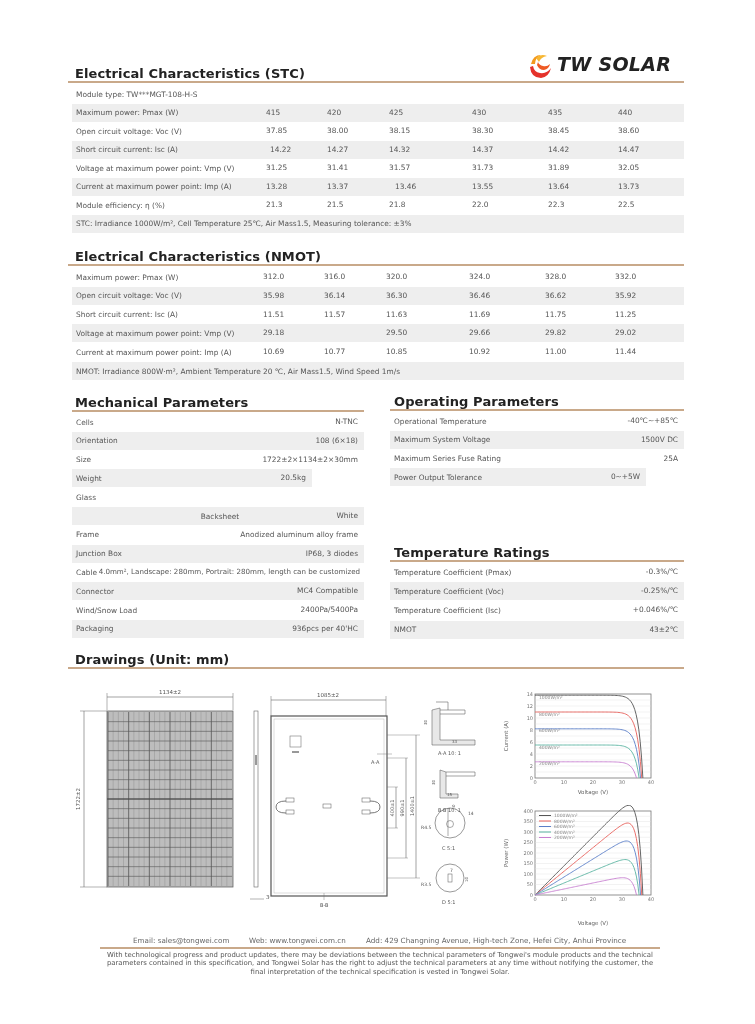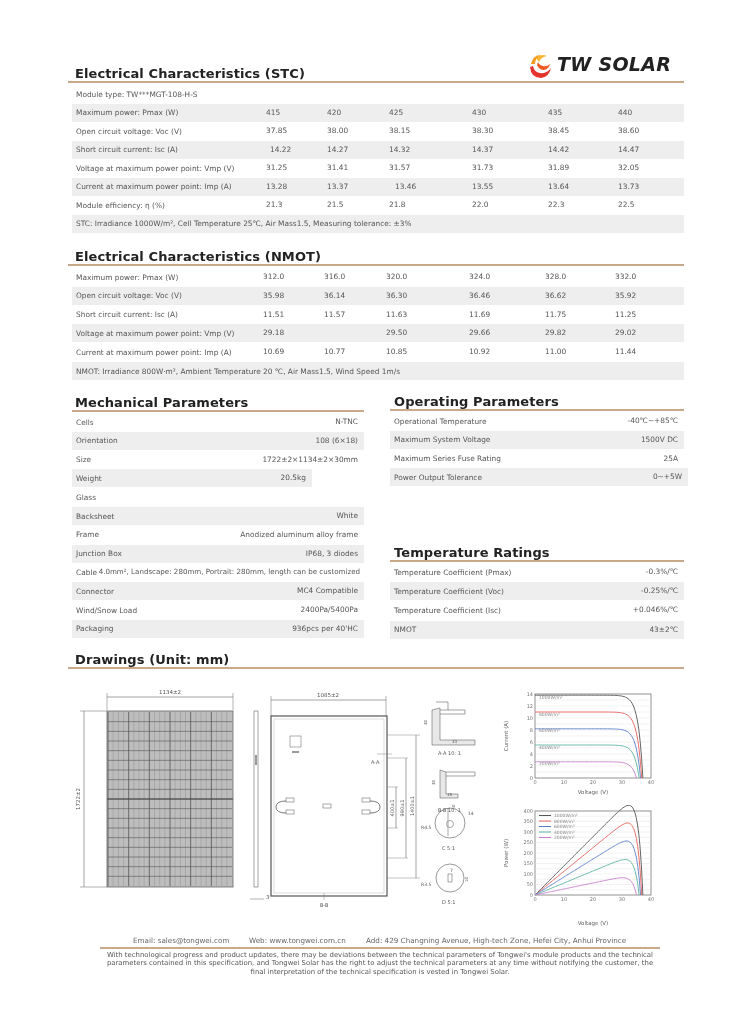--- a/index.html
+++ b/index.html
@@ -166,21 +166,21 @@
       <span class="lbl">Size</span>
       <span class="val">1722±2×1134±2×30mm</span>
     </div>
     <div class="row shade" style="top: 469.4px; left: 72px; width: 240px;">
       <span class="lbl">Weight</span>
       <span class="val">20.5kg</span>
     </div>
     <div class="row" style="top: 488.2px; left: 72px; width: 292px;">
       <span class="lbl">Glass</span>
     </div>
-    <div class="row shade" style="top: 507px; left: 72px; width: 292px;">
+    <div class="row shade" style="top: 507px; left: 72px; width: 292px; justify-content: center;">
       <span class="lbl">Backsheet</span>
       <span class="val">White</span>
     </div>
     <div class="row" style="top: 525.8px; left: 72px; width: 292px;">
       <span class="lbl">Frame</span>
       <span class="val">Anodized aluminum alloy frame</span>
     </div>
     <div class="row shade" style="top: 544.6px; left: 72px; width: 292px;">
       <span class="lbl">Junction Box</span>
       <span class="val">IP68, 3 diodes</span>
@@ -211,21 +211,21 @@
       <span class="val">-40℃~+85℃</span>
     </div>
     <div class="row shade" style="top: 430.8px; left: 390px; width: 294px;">
       <span class="lbl">Maximum System Voltage</span>
       <span class="val">1500V DC</span>
     </div>
     <div class="row" style="top: 449.6px; left: 390px; width: 294px;">
       <span class="lbl">Maximum Series Fuse Rating</span>
       <span class="val">25A</span>
     </div>
-    <div class="row shade" style="top: 468.4px; left: 390px; width: 298px;">
+    <div class="row shade" style="top: 468.4px; left: 390px; width: 256px;">
       <span class="lbl">Power Output Tolerance</span>
       <span class="val">0~+5W</span>
     </div>
   </div>
 
 <div class="section-title" style="left:394px;top:545px;">Temperature Ratings</div>
 <div class="rule" style="left:390px;top:560px;width:294px;"></div>
 <div id="temp-table">
     <div class="row" style="top: 563px; left: 390px; width: 294px;">
       <span class="lbl">Temperature Coefficient (Pmax)</span>

